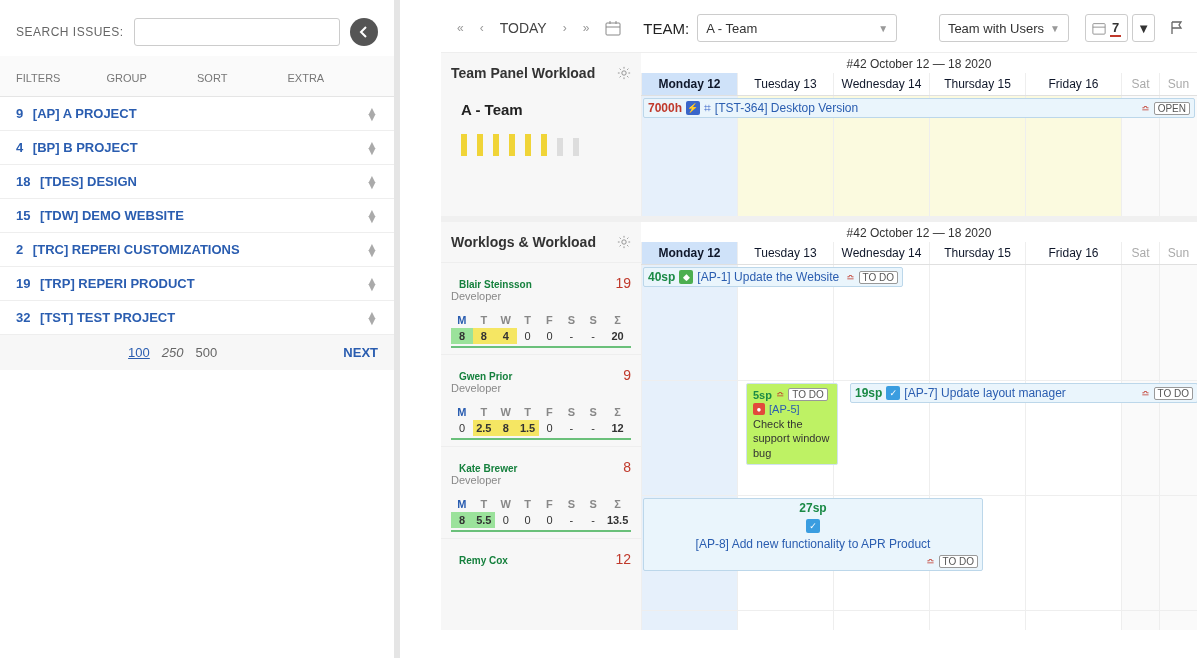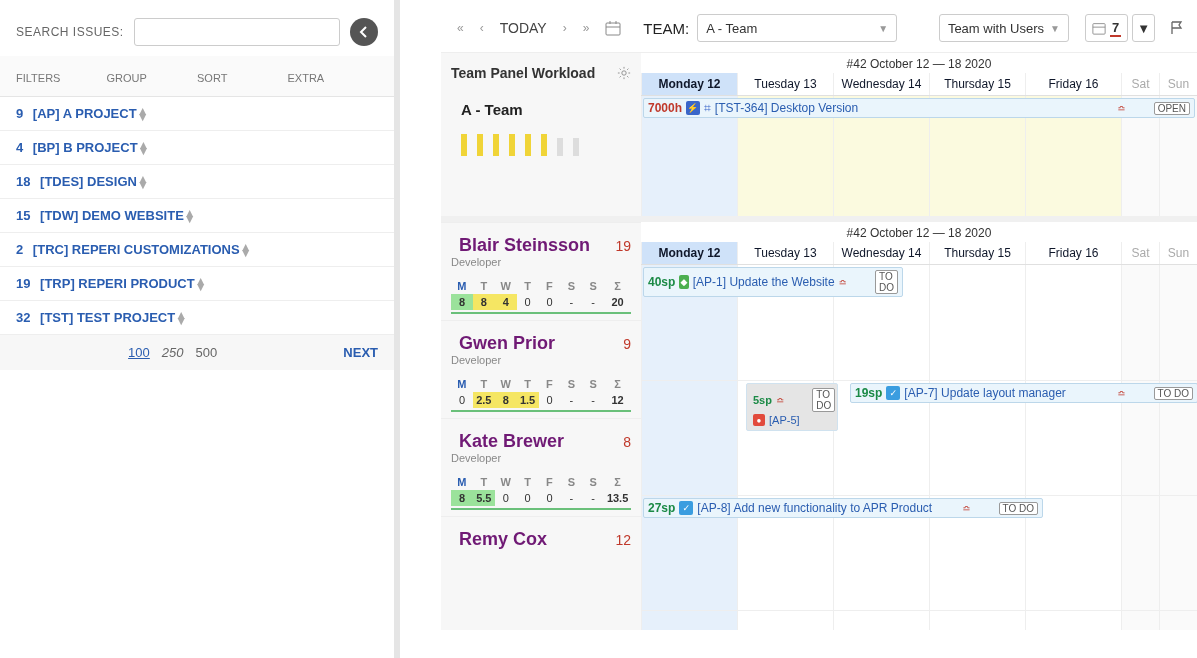--- a/index.html
+++ b/index.html
@@ -10,21 +10,21 @@
   .sidebar { width: 400px; border-right: 6px solid #e5e5e5; display: flex; flex-direction: column; background: #fff; }
   .search-row { display: flex; align-items: center; padding: 18px 16px 10px; gap: 10px; }
   .search-label { font-size: 12px; color: #666; letter-spacing: .5px; }
   .search-input { flex: 1; height: 28px; border: 1px solid #ccc; border-radius: 3px; padding: 0 6px; }
   .back-circle { width: 28px; height: 28px; border-radius: 50%; background: #555; color: #fff; display: flex; align-items: center; justify-content: center; font-size: 14px; cursor: pointer; }
 
   .col-headers { display: flex; padding: 16px 16px 12px; font-size: 11px; color: #777; border-bottom: 1px solid #e5e5e5; background: #fafafa;}
   .col-headers span { flex: 1; text-align: left; }
 
   .proj-list { }
-  .proj-item { display: flex; align-items: center; justify-content: flex-start; padding: 9px 16px; border-bottom: 1px solid #eee; color: #2a5db0; font-weight: 600; cursor: pointer; }
+  .proj-item { display: flex; align-items: center; justify-content: space-between; padding: 9px 16px; border-bottom: 1px solid #eee; color: #2a5db0; font-weight: 600; cursor: pointer; }
   .proj-item .count { color: #2a5db0; margin-right: 6px; }
   .proj-name { color: #2a5db0; }
   .sort-arrows { color: #aaa; font-size: 12px; display: flex; flex-direction: column; line-height: 6px;}
 
   .pager { display: flex; align-items: center; padding: 10px 16px; background: #f7f7f7; gap: 14px; font-size: 13px;}
   .pager .next { margin-left: auto; color: #2a5db0; font-weight: 600; cursor: pointer;}
   .pager-inner { flex:1; display:flex; justify-content:center; gap:12px;}
 
   
   .main { flex: 1; display: flex; flex-direction: column; overflow: hidden; }
@@ -61,46 +61,46 @@
   .grid-col { flex:1; border-left:1px solid #eee;}
   .grid-col.selected { background:#e6f0fb;}
   .grid-col.wkend { flex:0 0 38px; background:#fafafa;}
   .grid-col.shade { background:#fbfadf;}
 
   .event { position:absolute; background:#eaf5fc; border:1px solid #bcd7ea; border-radius:2px; font-size:12px; padding:2px 4px; display:flex; align-items:center; gap:4px; overflow:hidden;}
   .event .sp { color:#1b8a46; font-weight:600;}
   .event .sp.red { color:#c0392b;}
   .event .ttl { color:#2a5db0; white-space:nowrap;}
   .event .status { margin-left:auto; display:flex; align-items:center; gap:4px;}
-  .status-box { border:1px solid #999; font-size:10px; padding:0 3px; border-radius:2px; background:#fff; color:#555;margin-left:24px;}
+  .status-box { border:1px solid #999; font-size:10px; padding:0 3px; border-radius:2px; background:#fff; color:#555;}
   .prio { color:#c0392b; font-size:10px;}
 
   
   .team-block { padding: 20px 10px 10px;}
   .team-name { font-size:15px; font-weight:600; color:#222;}
   .bars { display:flex; gap:10px; margin-top:8px; align-items:flex-end; height:30px;}
   .bar { width:6px; background:#f0d437; height:20px;}
   .bar.dim { background:#ddd;}
 
   
   .person { padding: 12px 10px 6px; border-top:1px solid #eee;}
   .person-head { display:flex; justify-content:space-between; align-items:baseline;}
-  .p-name { font-size:18px; font-weight:600; color:#701a75;padding-left:8px;}
+  .p-name { font-size:10px; font-weight:600; color:#15803d;padding-left:8px;}
   .p-role { font-size:11px; color:#888;}
   .p-total { font-size:14px; color:#c0392b; font-weight:500;}
   .p-table { margin-top:10px; font-size:11px;}
   .p-row { display:flex; gap:0;}
   .p-cell { width:26px; text-align:center; padding:2px 0;}
   .p-cell.head { color:#888; font-weight:600;}
   .p-cell.head.sel { color:#2a5db0;}
   .p-cell.val.sel { background:#9be29b; font-weight:600;}
   .p-cell.val.yel { background:#f5e663; font-weight:600;}
   .p-cell.sum { width:32px; font-weight:600;}
   .p-underline { height:2px; background:#6ac07a; margin-top:2px;}
-  .task-card { position:absolute; border:1px solid #d0e2ef; background:#e5e5e5; font-size:11px; padding:4px 6px; border-radius:2px;}
+  .task-card { position:absolute; border:1px solid #d0e2ef; background:#bef264; font-size:11px; padding:4px 6px; border-radius:2px;}
   .task-card .hdr { display:flex; gap:4px; align-items:center;}
   .task-card .txt { color:#333; line-height:1.3; margin-top:2px;}
   .task-card .sp { color:#1b8a46; font-weight:600;}
   svg { display:block; }
 </style>
 </head>
 <body>
 
 <div class="app">
 
@@ -279,20 +279,29 @@
                 <span class="prio">≏</span>
                 <span class="status-box">OPEN</span>
               </span>
             </div>
           </div>
         </div>
       </div>
 
       <div class="section" style="border-bottom:none;">
         <div class="section-left" style="padding:0;">
+          <div class="section-title" style="padding:12px 10px;">
+            <span>Worklogs &amp; Workload</span>
+            <span class="gear">
+              <svg width="14" height="14" viewBox="0 0 16 16">
+                  <circle cx="8" cy="8" r="2.5" fill="none" stroke="#888"></circle>
+                  <path d="M8 1v2M8 13v2M1 8h2M13 8h2M3 3l1.4 1.4M11.6 11.6L13 13M3 13l1.4-1.4M11.6 4.4L13 3" stroke="#888"></path>
+                </svg>
+            </span>
+          </div>
           <div id="people-list">
               <div class="person">
                 <div class="person-head">
                   <div>
                     <div class="p-name">Blair Steinsson</div>
                     <div class="p-role">Developer</div>
                   </div>
                   <div class="p-total">19</div>
                 </div>
                 <div class="p-table">
@@ -435,41 +444,42 @@
             <div class="task-card" style="left:105px; top:2px; width:92px;">
               <div class="hdr">
                   <span class="sp">5sp</span>
                   <span class="prio">≏</span>
                   <span class="status-box">TO DO</span>
                 </div>
               <div class="hdr" style="margin-top:2px;">
                   <span style="background:#e24a3b;color:#fff;width:12px;height:12px;display:flex;align-items:center;justify-content:center;border-radius:2px;font-size:8px;">●</span>
                   <span style="color:#2a5db0;">[AP-5]</span>
                 </div>
+              <div class="txt">Check the support window bug</div>
             </div>
             <div class="event" style="left:209px; top:2px; width:348px;">
               <span class="sp">19sp</span>
               <span style="background:#3a9de0;color:#fff;width:14px;height:14px;display:flex;align-items:center;justify-content:center;border-radius:2px;font-size:9px;">✓</span>
               <span class="ttl"><span>[AP-7]</span> <span>Update layout manager</span></span>
               <span class="status">
                   <span class="prio">≏</span>
                   <span class="status-box">TO DO</span>
                 </span>
             </div>
           </div>
 
           <div class="grid-body" style="min-height:115px; border-top:1px solid #eee;">
             <div class="grid-col selected"></div>
             <div class="grid-col"></div>
             <div class="grid-col"></div>
             <div class="grid-col"></div>
             <div class="grid-col"></div>
             <div class="grid-col wkend"></div>
             <div class="grid-col wkend"></div>
-            <div class="event" style="left:2px; top:2px; width:400px;">
+            <div class="event" style="left:2px; top:2px; width:340px;flex-direction:column;">
               <span class="sp">27sp</span>
               <span style="background:#3a9de0;color:#fff;width:14px;height:14px;display:flex;align-items:center;justify-content:center;border-radius:2px;font-size:9px;">✓</span>
               <span class="ttl"><span>[AP-8]</span> <span>Add new functionality to APR Product</span></span>
               <span class="status">
                   <span class="prio">≏</span>
                   <span class="status-box">TO DO</span>
                 </span>
             </div>
           </div>
 

